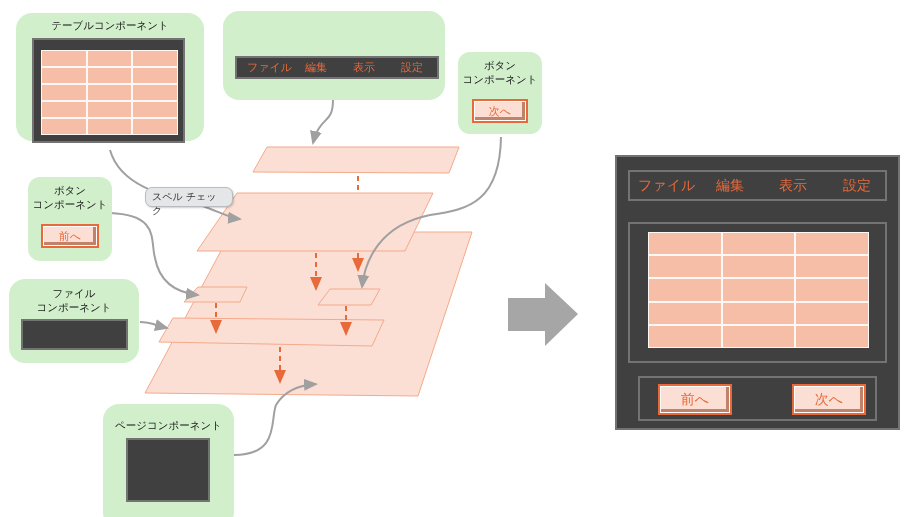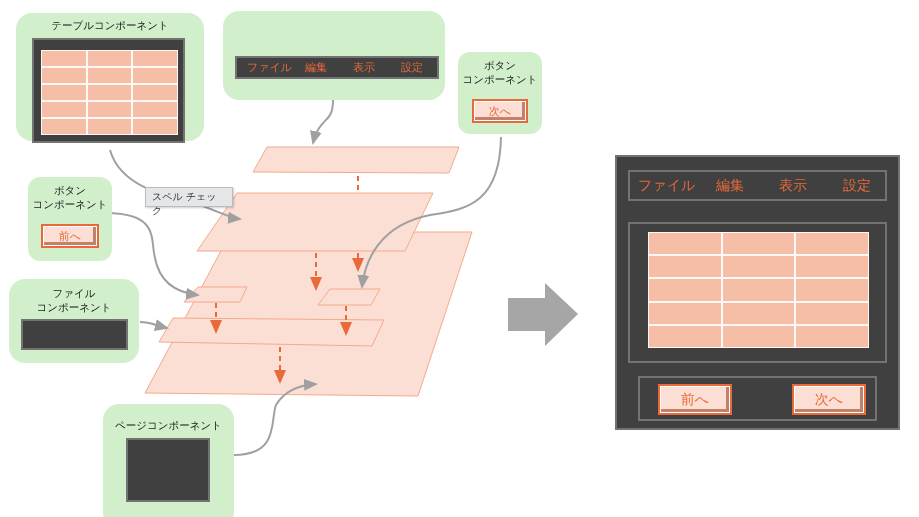--- a/index.html
+++ b/index.html
@@ -116,21 +116,21 @@
   <div class="comp-title" style="top:7px;">ファイル
 コンポーネント</div>
   <div class="obox" style="left:12px;top:40px;width:107px;height:31px;"></div>
 </div>
 
 <div class="comp" style="left:103px;top:404px;width:131px;height:124px;">
   <div class="comp-title" style="top:14px;">ページコンポーネント</div>
   <div class="obox" style="left:23px;top:34px;width:84px;height:64px;"></div>
 </div>
 
-<div class="tooltip" style="left:145px;top:187px;width:88px;height:20px;">スペル チェック</div>
+<div class="tooltip" style="left:145px;top:187px;width:88px;height:20px;border-radius:7px;">スペル チェック</div>
 
 <div class="obox" style="left:615px;top:155px;width:285px;height:275px;">
   <div class="obox" style="left:11px;top:13px;width:259px;height:31px;">
     <span class="menu-item" style="left:8px;font-size:14px;">ファイル</span>
     <span class="menu-item" style="left:86px;font-size:14px;">編集</span>
     <span class="menu-item" style="left:149px;font-size:14px;">表示</span>
     <span class="menu-item" style="left:213px;font-size:14px;">設定</span>
   </div>
   <div class="obox" style="left:11px;top:65px;width:259px;height:141px;">
     <div class="tbl" style="left:18px;top:8px;width:221px;height:116px;grid-template-columns:repeat(3,1fr);grid-template-rows:repeat(5,1fr);">

